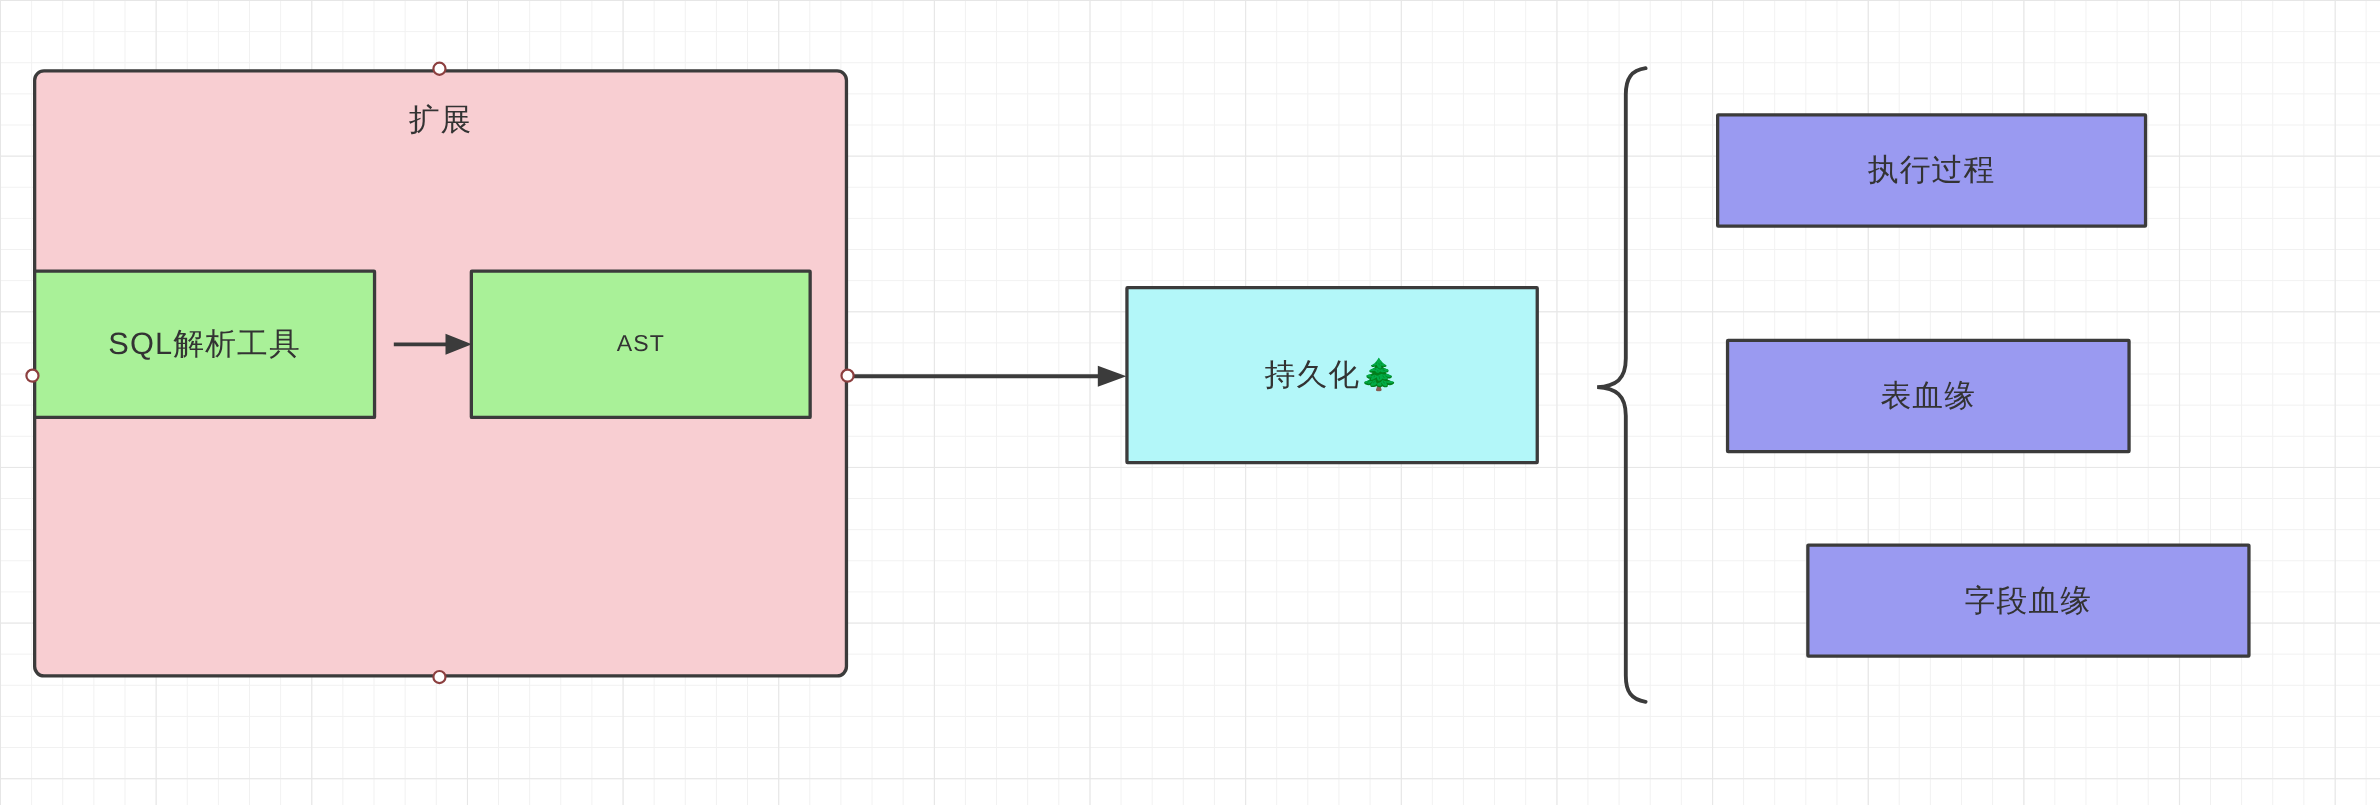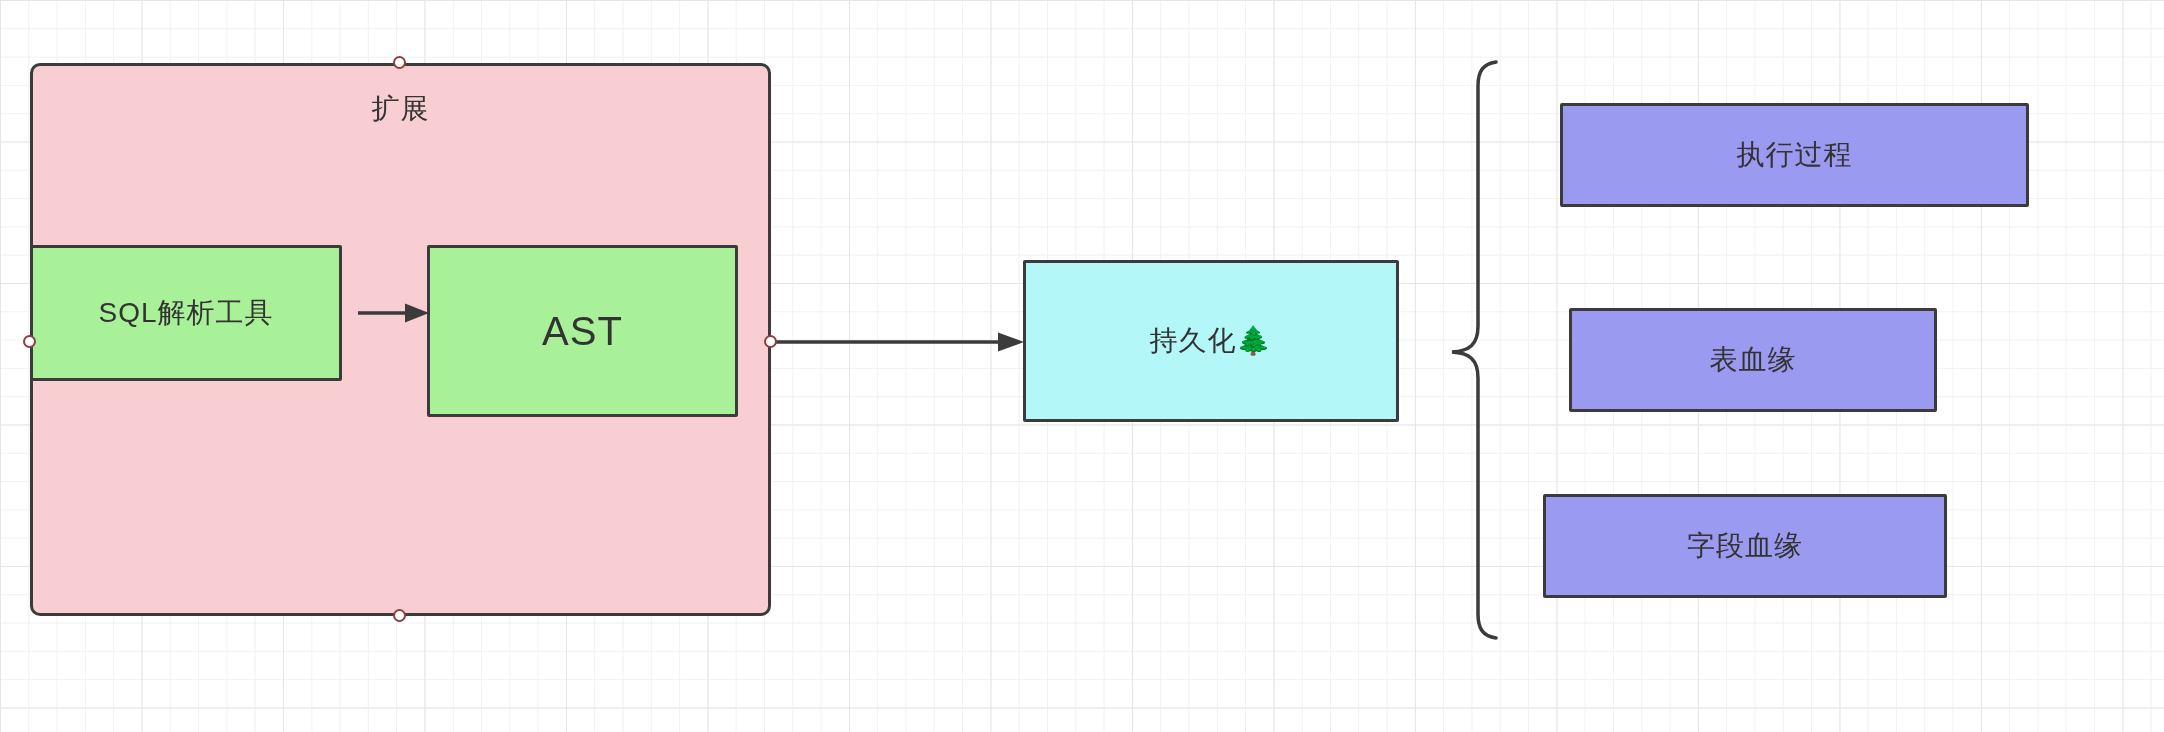--- a/index.html
+++ b/index.html
@@ -40,26 +40,26 @@
     align-items: flex-start;
   }
   .group-label {
     margin-top: 24px;
     font-size: 28px;
   }
   .node {
     border-radius: 2px;
   }
   .green1 { left: 30px;  top: 245px; width: 312px; height: 136px; background: #a9f198; }
-  .green2 { left: 427px; top: 245px; width: 311px; height: 172px; background: #a9f198; font-size: 40px; text-align: center; }
+  .green2 { left: 427px; top: 245px; width: 311px; height: 136px; background: #a9f198; font-size: 21px; text-align: center; }
   .cyan   { left: 1023px; top: 260px; width: 376px; height: 162px; background: #b3f7f9; }
   .purple { background: #9a9af1; }
-  .purple1 { left: 1560px; top: 103px; width: 469px; height: 104px; }
+  .purple1 { left: 1560px; top: 103px; width: 392px; height: 104px; }
   .purple2 { left: 1569px; top: 308px; width: 368px; height: 104px; }
-  .purple3 { left: 1543px; top: 494px; width: 404px; height: 104px; }
+  .purple3 { left: 1642px; top: 494px; width: 404px; height: 104px; }
   .handle {
     position: absolute;
     width: 13px; height: 13px;
     box-sizing: border-box;
     background: #ffffff;
     border: 2.5px solid #8c3f3f;
     border-radius: 50%;
     z-index: 5;
   }
   .handle-top    { left: 393px; top: 56px;  }

